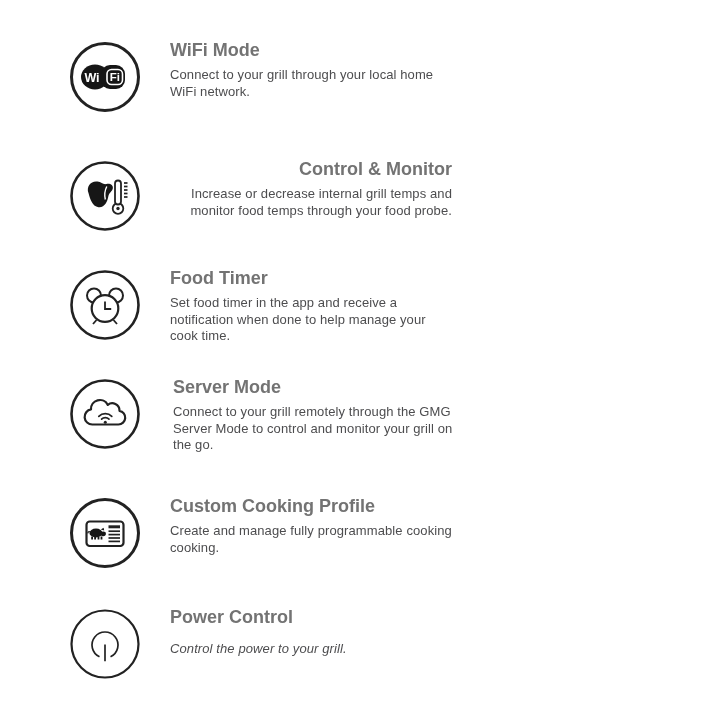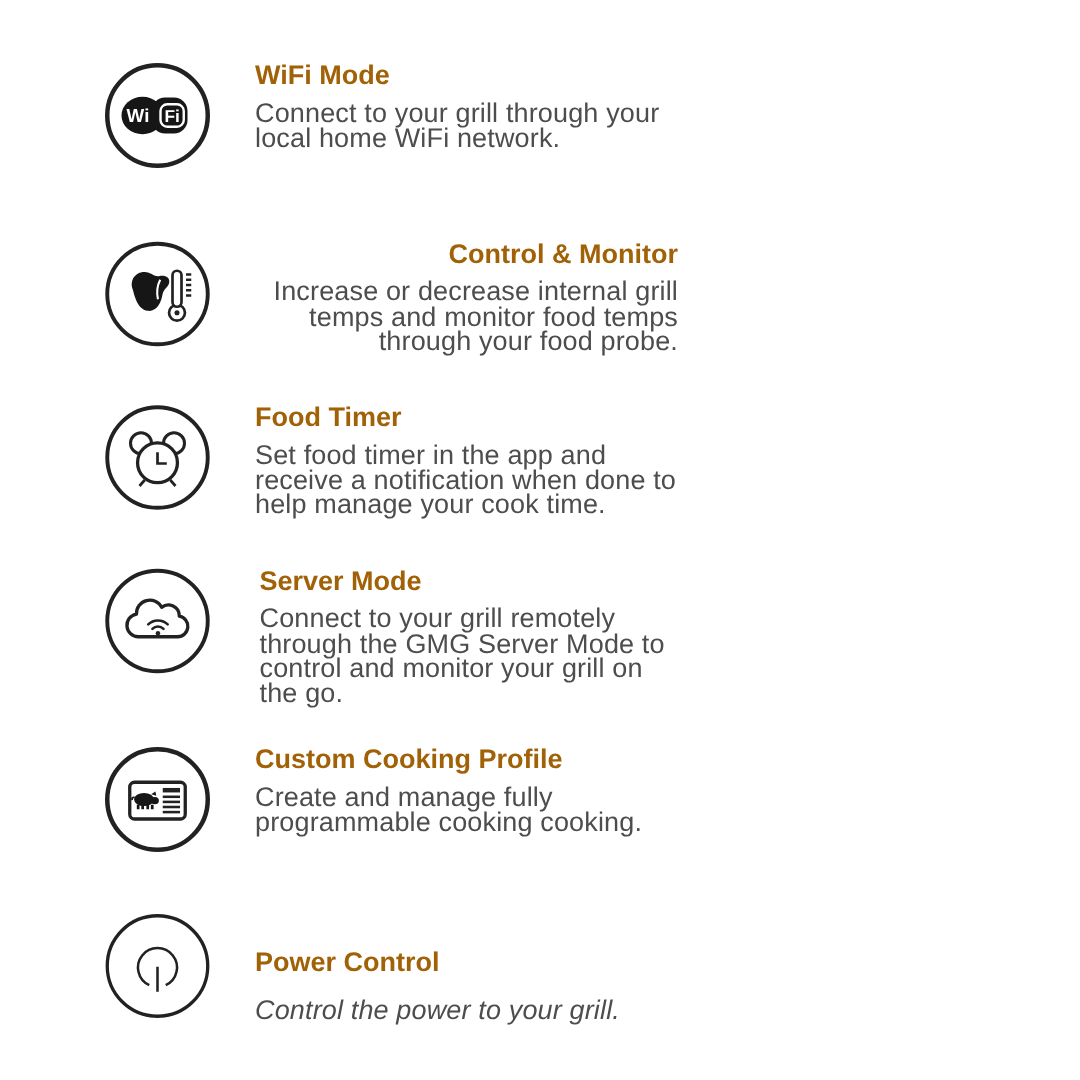--- a/index.html
+++ b/index.html
@@ -20,41 +20,41 @@
     display: flex;
     align-items: flex-start;
     gap: 28px;
     width: 400px;
   }
   .row-1 { top: 40px; }
   .row-2 { top: 159px; text-align: right; }
   .row-3 { top: 268px; }
   .row-4 { top: 377px; gap: 31px; }
   .row-5 { top: 496px; }
-  .row-6 { top: 607px; align-items: flex-end; }
+  .row-6 { top: 607px; }
   .icon {
     width: 74px; height: 74px;
     flex: 0 0 74px;
   }
   .icon svg { display: block; }
   .icon svg text {
     font-family: "Liberation Sans", sans-serif;
     font-weight: bold;
   }
   .text { width: 282px; padding-top: 0; }
   .title {
     margin: 0 0 6px 0;
     font-size: 18px;
     line-height: 21px;
     font-weight: bold;
-    color: #a16207;
+    color: #737373;
   }
   .desc {
     margin: 0;
-    font-size: 18px;
+    font-size: 13px;
     line-height: 16.5px;
     color: #4d4d4f;
     letter-spacing: 0.1px;
   }
   .row-6 .desc { margin-top: 13px; font-style: italic; }
 </style>
 </head>
 <body>
 
 <div class="page">

